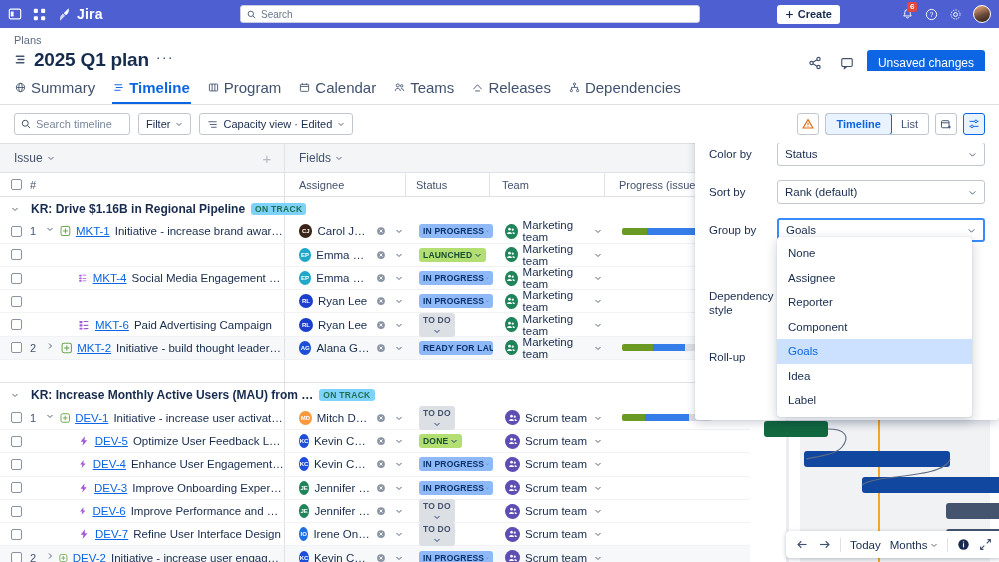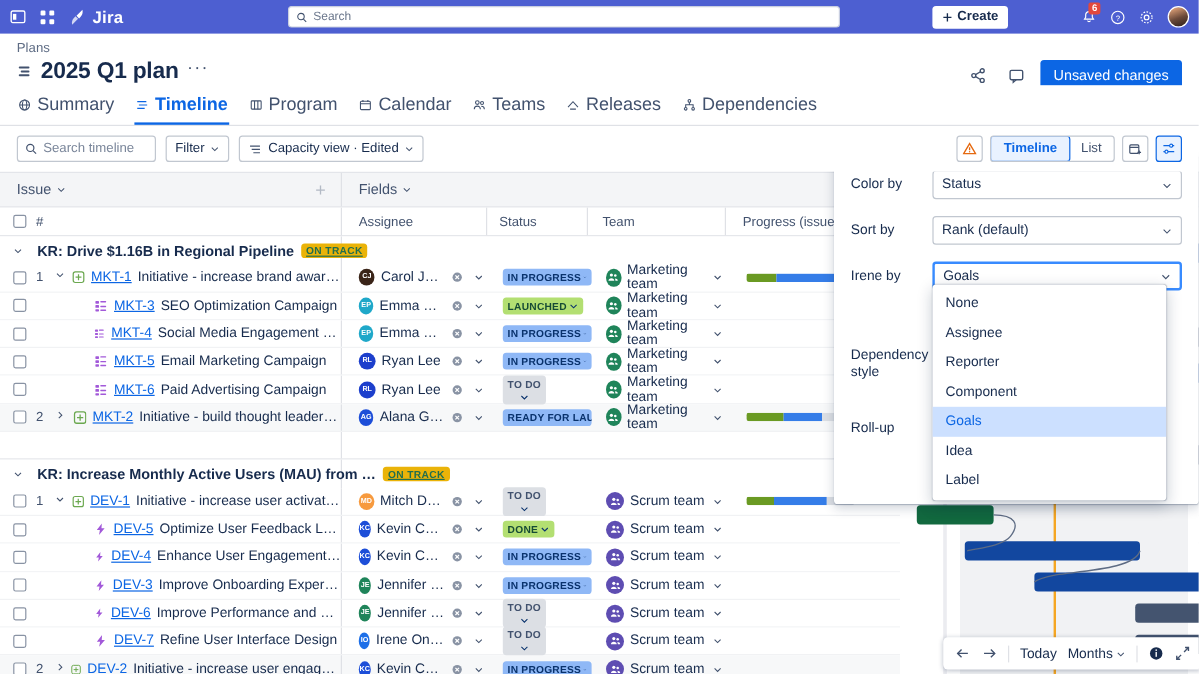--- a/index.html
+++ b/index.html
@@ -113,22 +113,22 @@
   .fieldcol { display: flex; align-items: center; height: 100%; }
 
   .row { display: flex; height: 23.3px; border-bottom: 1px solid #F1F2F4; background: #fff; align-items: center; }
   .row.shaded { background: #F7F8F9; }
   .row.spacer { border-bottom: 1px solid #DFE1E6; }
 
   .goalrow { display:flex; height: 23.3px; align-items:center; background:#fff; }
   .goalrow .issuecol { gap: 6px; padding-left: 11px; }
   .goal-text { font-size: 12px; font-weight: 600; color:#172B4D; white-space: nowrap; }
   .ontrack {
-    background: #eab308; color: #216E4E; font-size: 8.5px; font-weight: 700;
-    letter-spacing: .3px; padding: 1px 4px; border-radius: 3px; white-space:nowrap;text-decoration:underline;
+    background: #7dd3fc; color: #216E4E; font-size: 8.5px; font-weight: 700;
+    letter-spacing: .3px; padding: 1px 4px; border-radius: 3px; white-space:nowrap;
   }
 
   .chk { width: 11px; height: 11px; border: 1px solid #8993A4; border-radius: 2px; background: #fff; cursor: pointer; }
   .caret { color: #42526E; font-size: 9px; cursor: pointer; width:10px; display:inline-block;}
   .key { color: #0C66E4; text-decoration: underline; font-size: 11.5px; cursor: pointer; white-space:nowrap;}
   .summary { font-size: 11.5px; color: #172B4D; white-space: nowrap; overflow: hidden; text-overflow: ellipsis; }
 
   .ava { width: 14px; height: 14px; border-radius: 50%; font-size: 6px; color:#fff; display:flex; align-items:center; justify-content:center; font-weight:700;}
   .name { font-size: 11.5px; color:#172B4D; white-space:nowrap; overflow:hidden; text-overflow:ellipsis; max-width:73px;}
   .clr { color:#6B778C; font-size:10px; margin-left:auto; cursor:pointer;}
@@ -535,32 +535,20 @@
               </span>
             </div>
           </div>
         </div>
         <div class="row">
           <div class="issuecol">
             <div class="cell-check">
               <div class="chk"></div>
             </div>
             <div class="cell-num"></div>
-            <div class="cell-issue" style="padding-left:32px;">
-              <svg width="12" height="12" viewBox="0 0 16 16">
-                <rect x="2" y="2.5" width="4" height="3" rx=".7" fill="#A259D9"></rect>
-                <rect x="7.4" y="2.5" width="6.6" height="1.5" rx=".7" fill="#A259D9"></rect>
-                <rect x="2" y="7" width="4" height="3" rx=".7" fill="#A259D9"></rect>
-                <rect x="7.4" y="7.8" width="6.6" height="1.5" rx=".7" fill="#A259D9"></rect>
-                <rect x="2" y="11.5" width="4" height="2.6" rx=".7" fill="#A259D9"></rect>
-                <rect x="7.4" y="12" width="6.6" height="1.5" rx=".7" fill="#A259D9"></rect>
-              </svg>
-              <span class="key">MKT-3</span>
-              <span class="summary">SEO Optimization Campaign</span>
-            </div>
           </div>
           <div class="fieldcol">
             <div class="cell-assignee" style="padding-left:14px;width:124px;">
               <span class="ava" style="background:#1FA8C9;">EP</span>
               <span class="name">Emma Paris</span>
               <span class="clr">
                 <svg width="10" height="10" viewBox="0 0 16 16">
                   <circle cx="8" cy="8" r="6.2" fill="#8993A4"></circle>
                   <line x1="5.6" y1="5.6" x2="10.4" y2="10.4" stroke="#fff" stroke-width="1.6"></line>
                   <line x1="10.4" y1="5.6" x2="5.6" y2="10.4" stroke="#fff" stroke-width="1.6"></line>
@@ -661,32 +649,20 @@
             </div>
             <div class="cell-prog" style="width:150px;"></div>
           </div>
         </div>
         <div class="row">
           <div class="issuecol">
             <div class="cell-check">
               <div class="chk"></div>
             </div>
             <div class="cell-num"></div>
-            <div class="cell-issue" style="padding-left:32px;">
-              <svg width="12" height="12" viewBox="0 0 16 16">
-                <rect x="2" y="2.5" width="4" height="3" rx=".7" fill="#A259D9"></rect>
-                <rect x="7.4" y="2.5" width="6.6" height="1.5" rx=".7" fill="#A259D9"></rect>
-                <rect x="2" y="7" width="4" height="3" rx=".7" fill="#A259D9"></rect>
-                <rect x="7.4" y="7.8" width="6.6" height="1.5" rx=".7" fill="#A259D9"></rect>
-                <rect x="2" y="11.5" width="4" height="2.6" rx=".7" fill="#A259D9"></rect>
-                <rect x="7.4" y="12" width="6.6" height="1.5" rx=".7" fill="#A259D9"></rect>
-              </svg>
-              <span class="key">MKT-5</span>
-              <span class="summary">Email Marketing Campaign</span>
-            </div>
           </div>
           <div class="fieldcol">
             <div class="cell-assignee" style="padding-left:14px;width:124px;">
               <span class="ava" style="background:#1D3FCC;">RL</span>
               <span class="name">Ryan Lee</span>
               <span class="clr">
                 <svg width="10" height="10" viewBox="0 0 16 16">
                   <circle cx="8" cy="8" r="6.2" fill="#8993A4"></circle>
                   <line x1="5.6" y1="5.6" x2="10.4" y2="10.4" stroke="#fff" stroke-width="1.6"></line>
                   <line x1="10.4" y1="5.6" x2="5.6" y2="10.4" stroke="#fff" stroke-width="1.6"></line>
@@ -1381,21 +1357,21 @@
     <div class="prow">
       <div class="plabel">Sort by</div>
       <div class="pselect">
         <span>Rank (default)</span>
         <svg width="9" height="9" viewBox="0 0 16 16">
             <path d="M3 6l5 5 5-5" fill="none" stroke="#42526E" stroke-width="1.6"></path>
           </svg>
       </div>
     </div>
     <div class="prow">
-      <div class="plabel">Irene by</div>
+      <div class="plabel">Group by</div>
       <div class="pselect focus">
         <span>Goals</span>
         <svg width="9" height="9" viewBox="0 0 16 16">
             <path d="M3 6l5 5 5-5" fill="none" stroke="#42526E" stroke-width="1.6"></path>
           </svg>
       </div>
     </div>
     <div class="prow" style="margin-top:42px;">
       <div class="plabel">Dependency style</div>
       <div style="flex:1;"></div>

